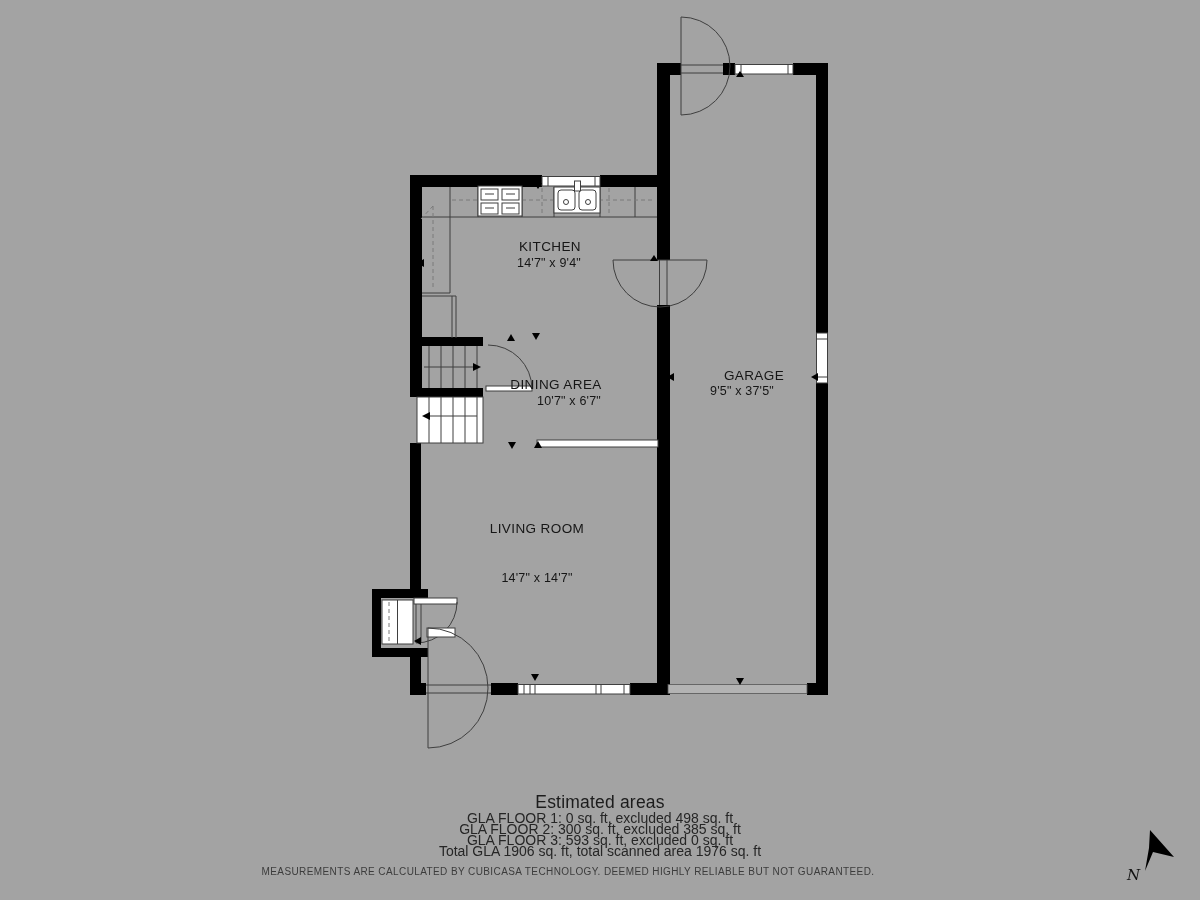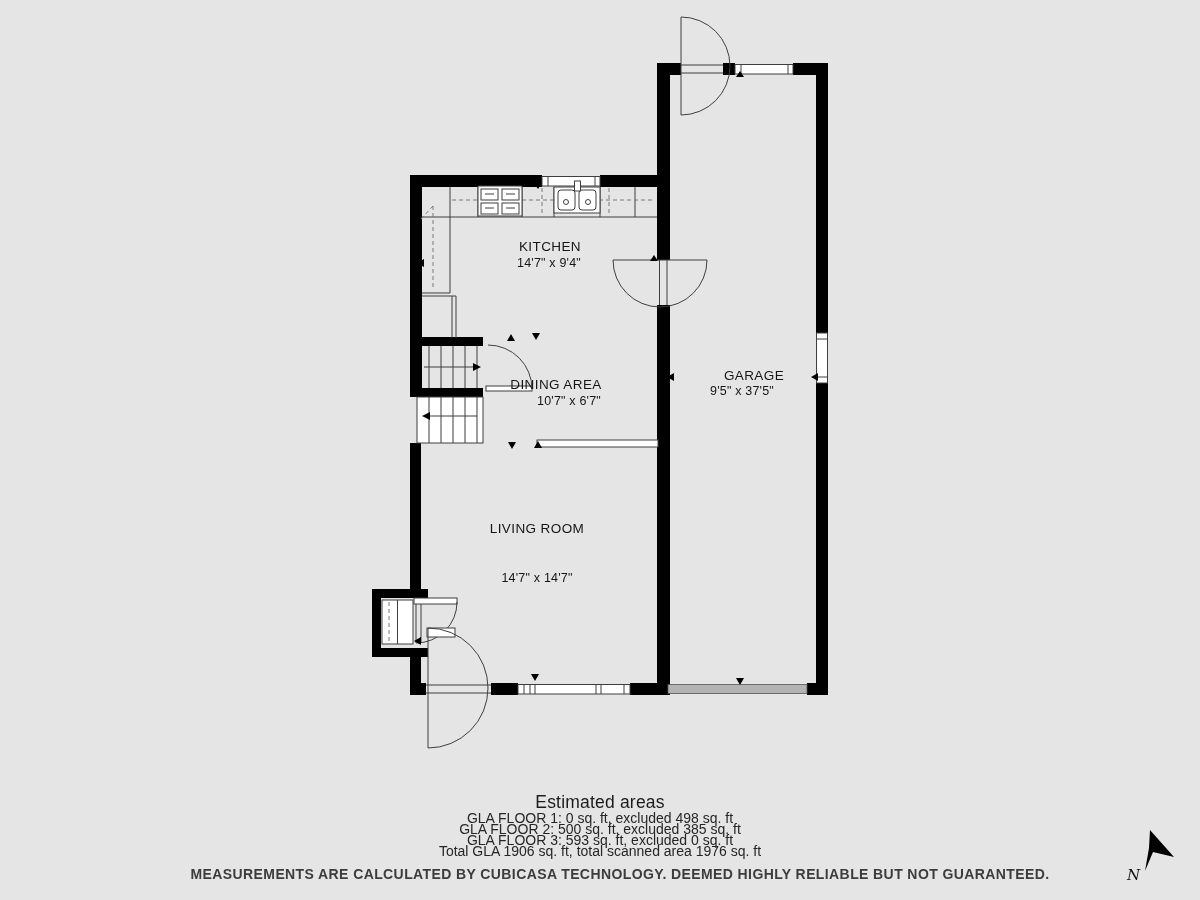--- a/index.html
+++ b/index.html
@@ -1,27 +1,27 @@
 <!DOCTYPE html>
 <html><head>
 <meta charset="utf-8">
 <style>
   html,body{margin:0;padding:0;background:#ffffff;}
-  .page{position:relative;width:1200px;height:900px;background:#e5e5e5;overflow:hidden;
+  .page{position:relative;width:1200px;height:900px;background:#a3a3a3;overflow:hidden;
         font-family:"Liberation Sans", sans-serif;color:#161616;}
   .plan-svg{position:absolute;left:0;top:0;}
   .lbl{position:absolute;transform:translate(-50%,-50%);white-space:nowrap;
        font-size:13.5px;letter-spacing:.4px;color:#161616;}
   .dims{font-size:12.5px;letter-spacing:.2px;}
   .areas{position:absolute;left:600px;top:792px;transform:translateX(-50%);
          text-align:center;color:#1c1c1c;}
   .areas-title{font-size:17.5px;letter-spacing:.2px;}
   .areas-line{font-size:14px;line-height:11px;color:#262626;}
-  .disclaimer{position:absolute;left:620px;top:866px;transform:translateX(-50%);
-              font-size:14px;color:#3c3c3c;letter-spacing:.4px;white-space:nowrap;font-weight:bold;}
+  .disclaimer{position:absolute;left:568px;top:866px;transform:translateX(-50%);
+              font-size:10px;color:#3c3c3c;letter-spacing:.4px;white-space:nowrap;}
   .north-n{position:absolute;left:1127px;top:866px;font-family:"DejaVu Serif",serif;
            font-style:italic;font-size:15px;color:#111;}
   .w{fill:#000000;}
   .tl{stroke:#3f3f3f;stroke-width:1;fill:none;}
   .tlw{stroke:#3f3f3f;stroke-width:1;fill:#ffffff;}
   .dash{stroke:#7a7a7a;stroke-width:1;fill:none;stroke-dasharray:4 3;}
   .mk{fill:#000000;}
 </style>
 </head>
 <body>
@@ -212,21 +212,21 @@
 
   <div class="lbl" style="left:742px;top:375px;margin-left:12px;">GARAGE</div>
   <div class="lbl dims" style="left:742px;top:391px;">9'5" x 37'5"</div>
 
   <div class="lbl" style="left:537px;top:528px;">LIVING ROOM</div>
   <div class="lbl dims" style="left:537px;top:578px;">14'7" x 14'7"</div>
 
   <div class="areas">
     <div class="areas-title">Estimated areas</div>
     <div class="areas-line">GLA FLOOR 1: 0 sq. ft, excluded 498 sq. ft</div>
-    <div class="areas-line">GLA FLOOR 2: 500 sq. ft, excluded 385 sq. ft</div>
+    <div class="areas-line">GLA FLOOR 2: 300 sq. ft, excluded 385 sq. ft</div>
     <div class="areas-line">GLA FLOOR 3: 593 sq. ft, excluded 0 sq. ft</div>
     <div class="areas-line">Total GLA 1906 sq. ft, total scanned area 1976 sq. ft</div>
   </div>
 
   <div class="disclaimer">MEASUREMENTS ARE CALCULATED BY CUBICASA TECHNOLOGY. DEEMED HIGHLY RELIABLE BUT NOT GUARANTEED.</div>
 
   <div class="north-n">N</div>
 
 </div>
 

